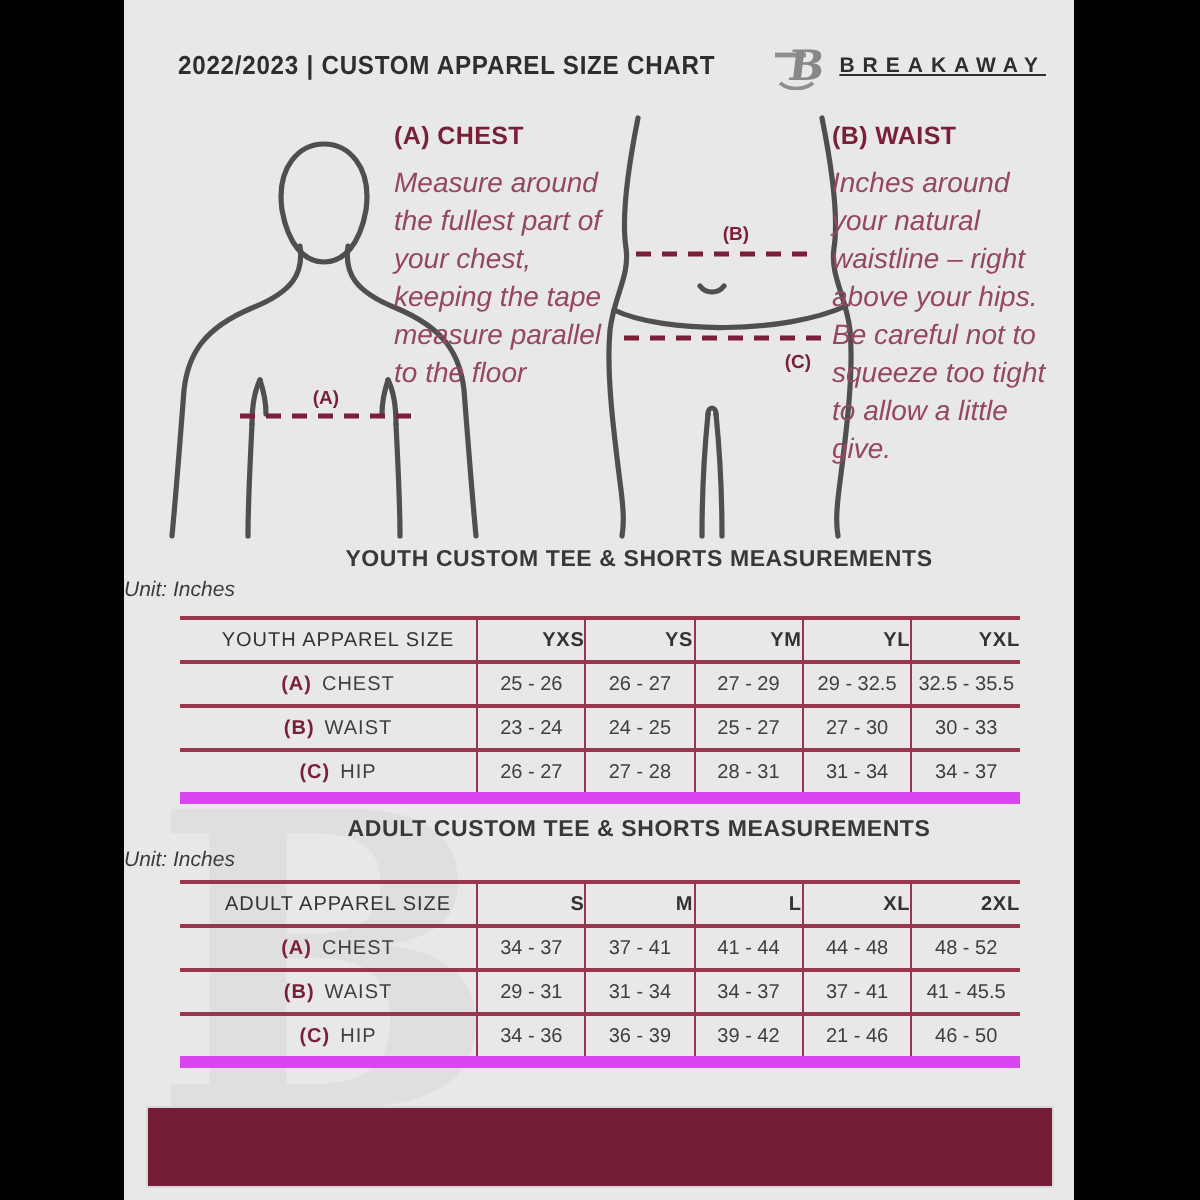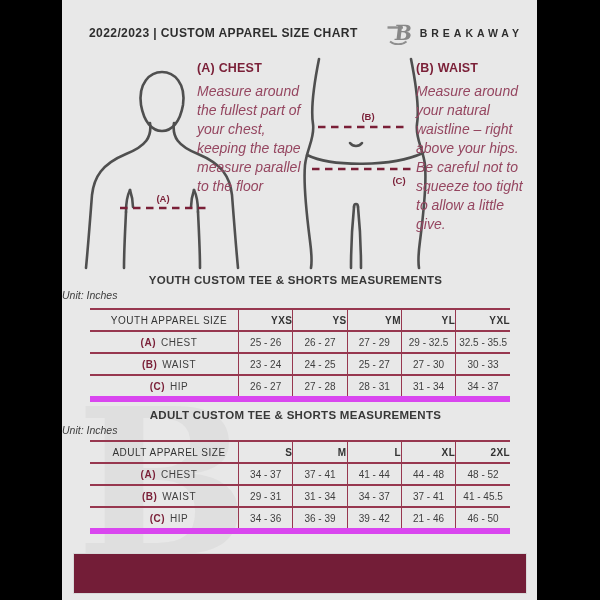--- a/index.html
+++ b/index.html
@@ -18,37 +18,37 @@
   }
   .doc-header {
     position:absolute; top:20px; left:27px; width:434px; z-index:2;
     display:flex; justify-content:space-between; align-items:center;
   }
   .doc-title {
     font-size:13px; font-weight:bold; color:#2e2e2e; letter-spacing:0.4px;
     white-space:nowrap; transform:scaleX(0.93); transform-origin:left center;
   }
   .brand { display:flex; align-items:center; gap:7px; }
-  .brand-name { font-size:10.5px; font-weight:bold; letter-spacing:4px; color:#2e2e2e; }
+  .brand-name { font-size:10.5px; font-weight:bold; letter-spacing:4px; color:#2e2e2e;text-decoration:underline; }
 
   .figures { position:absolute; left:0; top:55px; z-index:2; }
   .body-outline { fill:none; stroke:#4f4f4f; stroke-width:2.6; stroke-linecap:round; stroke-linejoin:round; }
   .dash-line { fill:none; stroke:#7a1f37; stroke-width:2.4; stroke-dasharray:7.5 5.5; }
   .marker-label { fill:#7a1f37; font-size:9.5px; font-weight:bold; font-family:"Liberation Sans",sans-serif; }
 
   .guide-block { position:absolute; z-index:2; }
   .guide-heading { font-size:12.5px; font-weight:bold; color:#7a1f37; letter-spacing:0.2px; margin:0 0 7px 0; }
   .guide-body { font-size:14px; font-style:italic; color:#954660; line-height:19px; margin:0; }
   #chest-block { left:135px; top:61px; width:114px; }
   #waist-block { left:354px; top:61px; width:118px; }
   #hips-block  { left:354px; top:165px; width:118px; }
 
   .section-title {
     position:absolute; left:0; width:467px; text-align:center; z-index:2;
-    font-size:11.5px; font-weight:bold; color:#383838; letter-spacing:0.3px;
+    font-size:11.5px; font-weight:bold; color:#383838; letter-spacing:0.3px;padding-left:24px;
   }
   .unit-label {
     position:absolute; left:0; width:475px; z-index:2;
     font-size:10.5px; font-style:italic; color:#3c3c3c;
   }
   #youth-title { top:274px; }  #youth-unit { top:289px; }
   #adult-title { top:409px; }  #adult-unit { top:424px; }
 
   .size-table {
     position:absolute; left:28px; width:420px; z-index:2;
@@ -124,21 +124,21 @@
         <text class="marker-label" x="337" y="129" text-anchor="middle">(C)</text>
       </g>
     </svg>
 
     <div class="guide-block" id="chest-block">
       <p class="guide-heading">(A) CHEST</p>
       <p class="guide-body">Measure around the fullest part of your chest, keeping the tape measure parallel to the floor</p>
     </div>
     <div class="guide-block" id="waist-block">
       <p class="guide-heading">(B) WAIST</p>
-      <p class="guide-body">Measure around your natural waistline – right above your hips. Be careful not to squeeze too tight to allow a little give.</p>
+      <p class="guide-body">Inches around your natural waistline – right above your hips. Be careful not to squeeze too tight to allow a little give.</p>
     </div>
 
     <div class="section-title" id="youth-title">YOUTH CUSTOM TEE &amp; SHORTS MEASUREMENTS</div>
     <div class="unit-label" id="youth-unit">Unit: Inches</div>
 
     <table class="size-table" id="youth-table">
       <tbody>
           <tr>
         <th>YOUTH APPAREL SIZE</th>
         <th>YXS</th>

